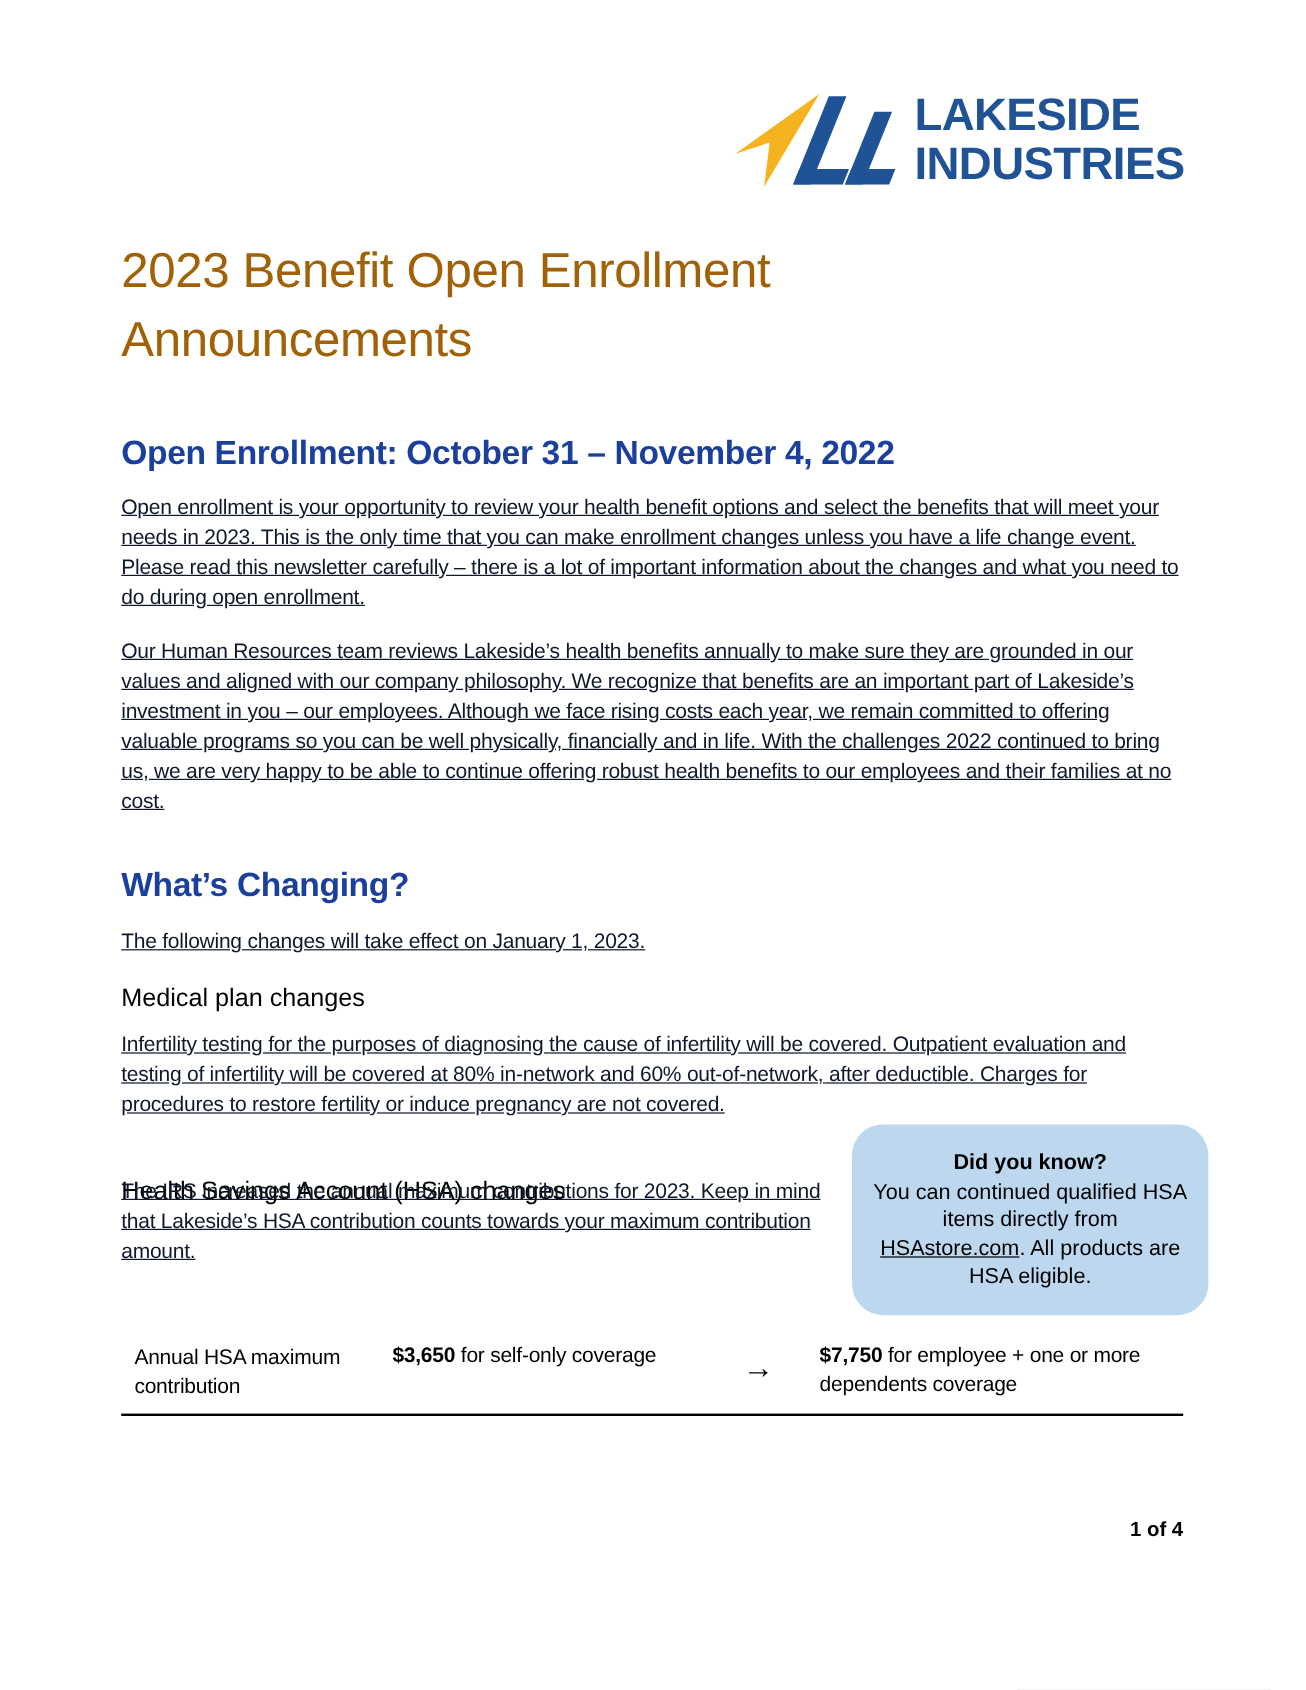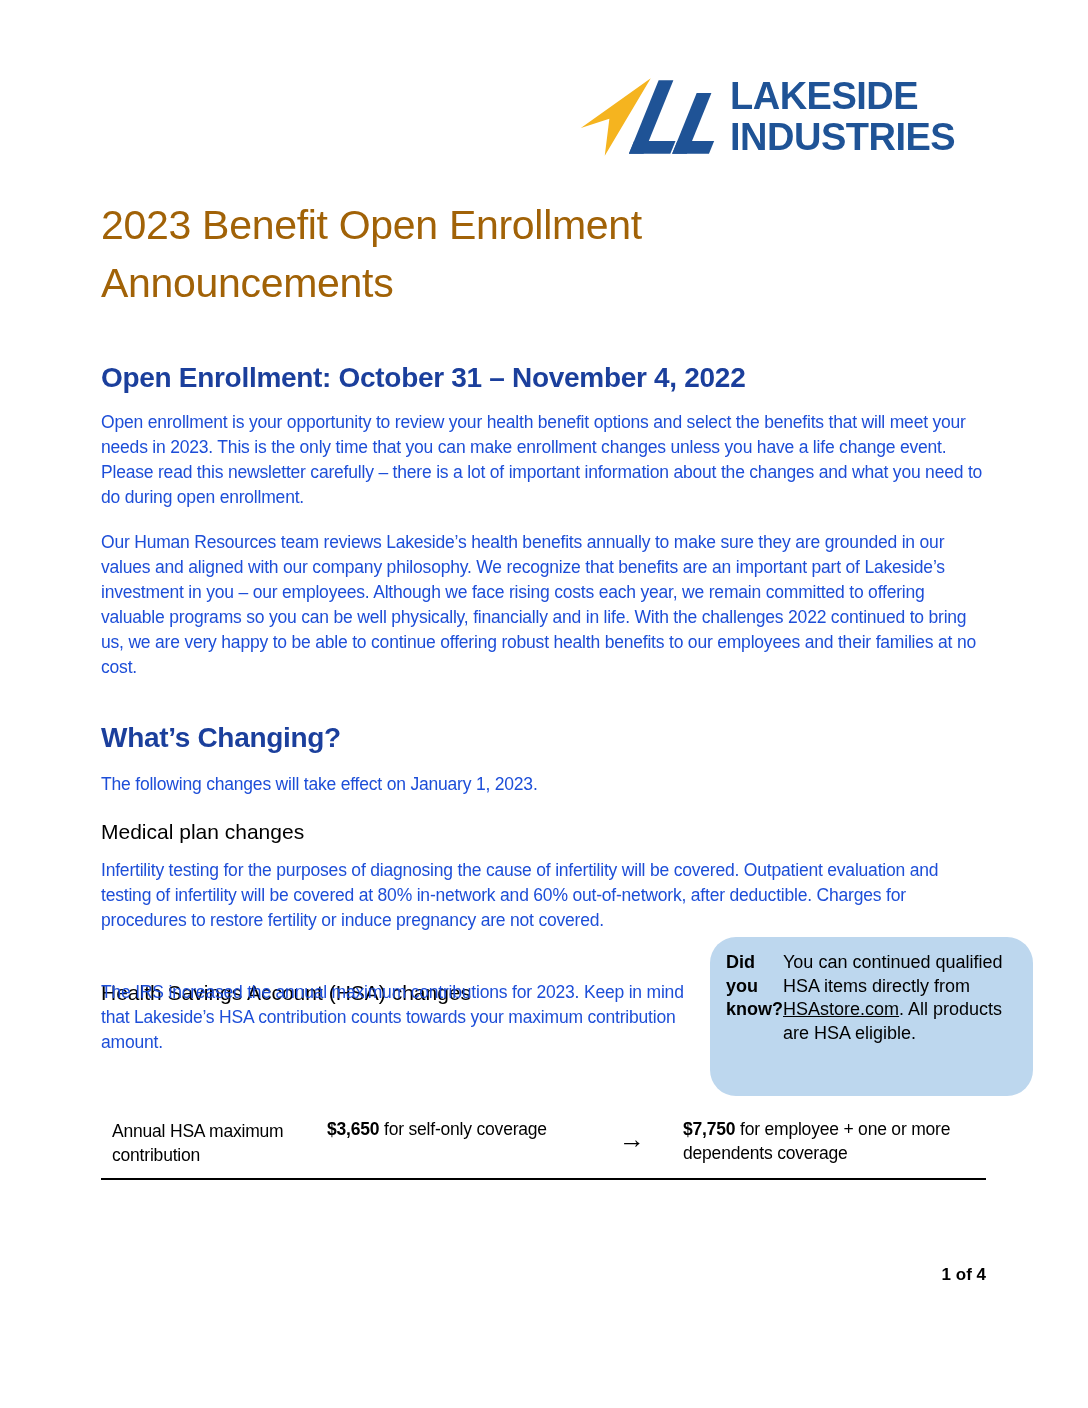--- a/index.html
+++ b/index.html
@@ -7,21 +7,21 @@
   .page {
     position:relative;
     width:1088px; height:1408px;
     background:#ffffff;
     font-family:"Liberation Sans", sans-serif;
     color:#000;
     overflow:hidden;
     margin:0 auto;
   }
   
-  .logo { position:absolute; left:579px; top:74px; display:flex; align-items:flex-start; }
+  .logo { position:absolute; left:611px; top:74px; display:flex; align-items:flex-start; }
   .logo-mark { display:block; }
   .logo-text {
     margin-left:13px; margin-top:2px;
     font-weight:700; color:#1F5396;
     font-size:38px; line-height:41px; letter-spacing:-0.5px;
   }
   
   .doc-title {
     position:absolute; left:101px; top:196px; width:760px;
     font-size:41px; line-height:58px; font-weight:400;
@@ -38,33 +38,33 @@
   
   .h-sub {
     position:absolute; left:101px;
     font-size:21px; line-height:24px; font-weight:400; color:#000;
   }
   .h-medical { top:820px; }
   .h-hsa { top:981px; }
   
   .para {
     position:absolute; left:101px; width:886px;
-    font-size:17.5px; line-height:25px; letter-spacing:-0.2px; color:#1d4ed8;
+    font-size:17.5px; line-height:25px; letter-spacing:-0.2px; color:#0f172a;text-decoration:underline;
   }
   .p-oe-1 { top:410px; }
   .p-oe-2 { top:530px; }
   .p-wc-intro { top:772px; }
   .p-medical { top:858px; }
   .p-hsa { top:980px; width:588px; }
   
   .callout {
-    position:absolute; left:710px; top:937px; width:323px; height:159px;
+    position:absolute; left:710px; top:937px; width:297px; height:159px;
     border-radius:26px; padding:14px 16px;
-    display:flex; flex-direction:row; justify-content:center;
-    text-align:left;
+    display:flex; flex-direction:column; justify-content:center;
+    text-align:center;
     font-size:18px; line-height:23.5px; color:#000;
   }
   .callout .callout-title { font-weight:700; margin-bottom:1px; }
   .callout .link { color:#000; text-decoration:underline; cursor:pointer; }
   
   .hsa-table { position:absolute; left:101px; top:1112px; width:885px; font-size:17.5px; line-height:24px; letter-spacing:-0.2px; }
   .t-row { display:grid; grid-template-columns:226px 292px 64px 303px; }
   .t-head { padding-bottom:5px; border-bottom:2.5px solid #000; font-weight:700; }
   .t-body { border-bottom:2.5px solid #000; padding:5px 0 11px; }
   .t-label { padding-left:11px; padding-top:2px; }

